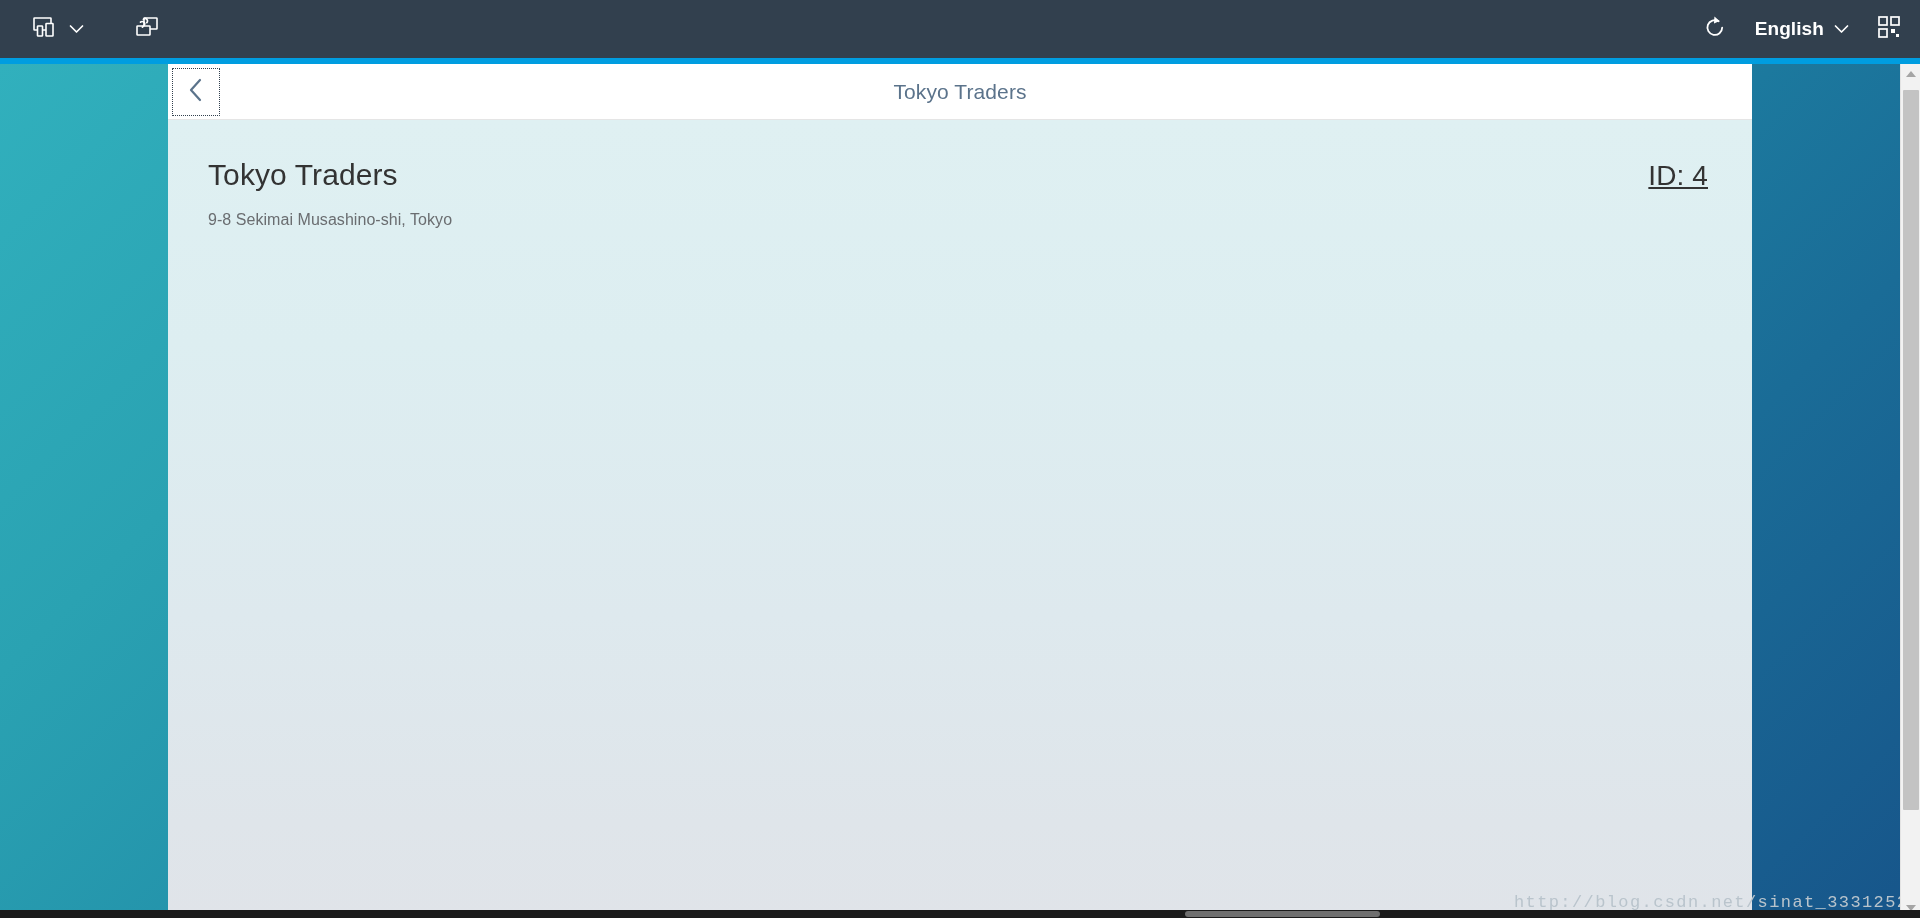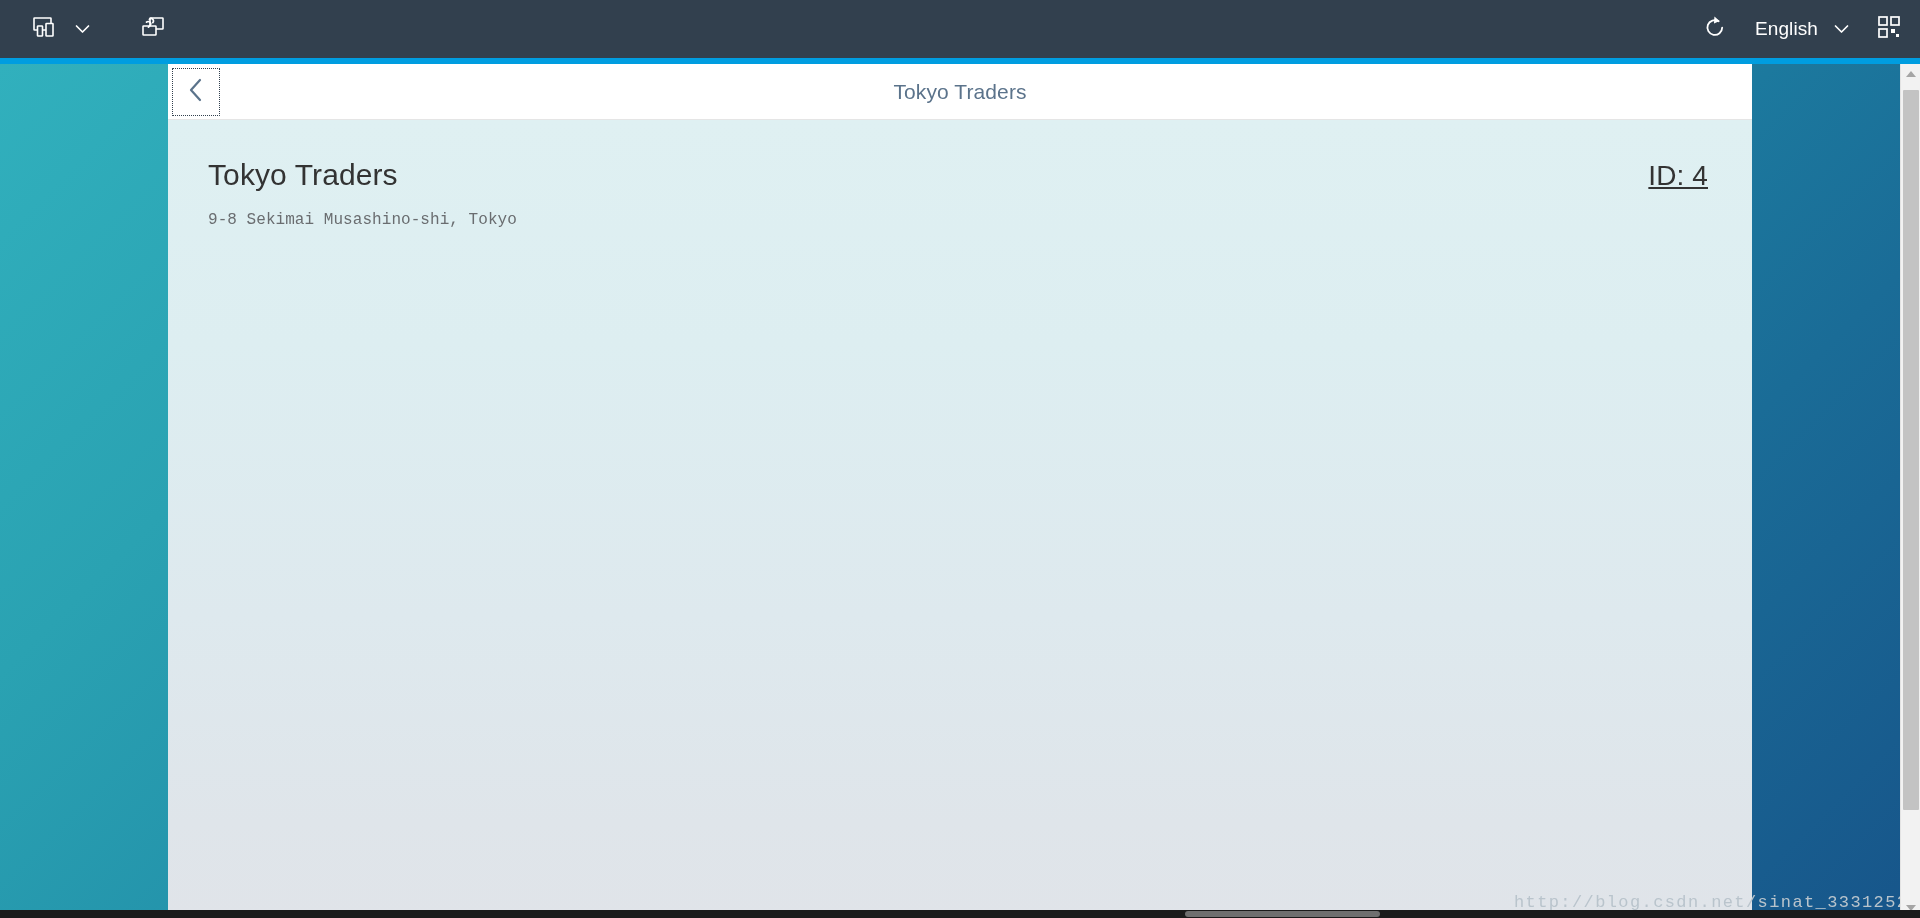--- a/index.html
+++ b/index.html
@@ -38,26 +38,27 @@
     align-items: center;
     gap: 6px;
   }
   .tb-btn {
     height: 44px;
     min-width: 44px;
     padding: 0 10px;
     display: flex;
     align-items: center;
     justify-content: center;
-    gap: 16px;
+    gap: 10px;
     color: #ffffff;
     cursor: pointer;
     border: 1px solid transparent;
     border-radius: 2px;
     background: transparent;
+    font-weight: bold;
   }
   .tb-label {
     font-size: 19px;
     color: #ffffff;
     white-space: nowrap;
     letter-spacing: 0.1px;
   }
   .tb-icon { display: block; }
 
   
@@ -146,21 +147,20 @@
     color: #333333;
     font-weight: 400;
     line-height: 1.15;
     letter-spacing: 0.1px;
   }
   .oh-subtitle {
     margin-top: 18px;
     font-size: 16px;
     color: #6a6d70;
     letter-spacing: 0.05px;
-    font-family: Liberation Mono, monospace;
   }
   .oh-right {
     font-size: 28px;
     color: #333333;
     font-weight: 400;
     padding-top: 2px;
     padding-right: 4px;
     letter-spacing: 0.1px;
     text-decoration: underline;
   }

